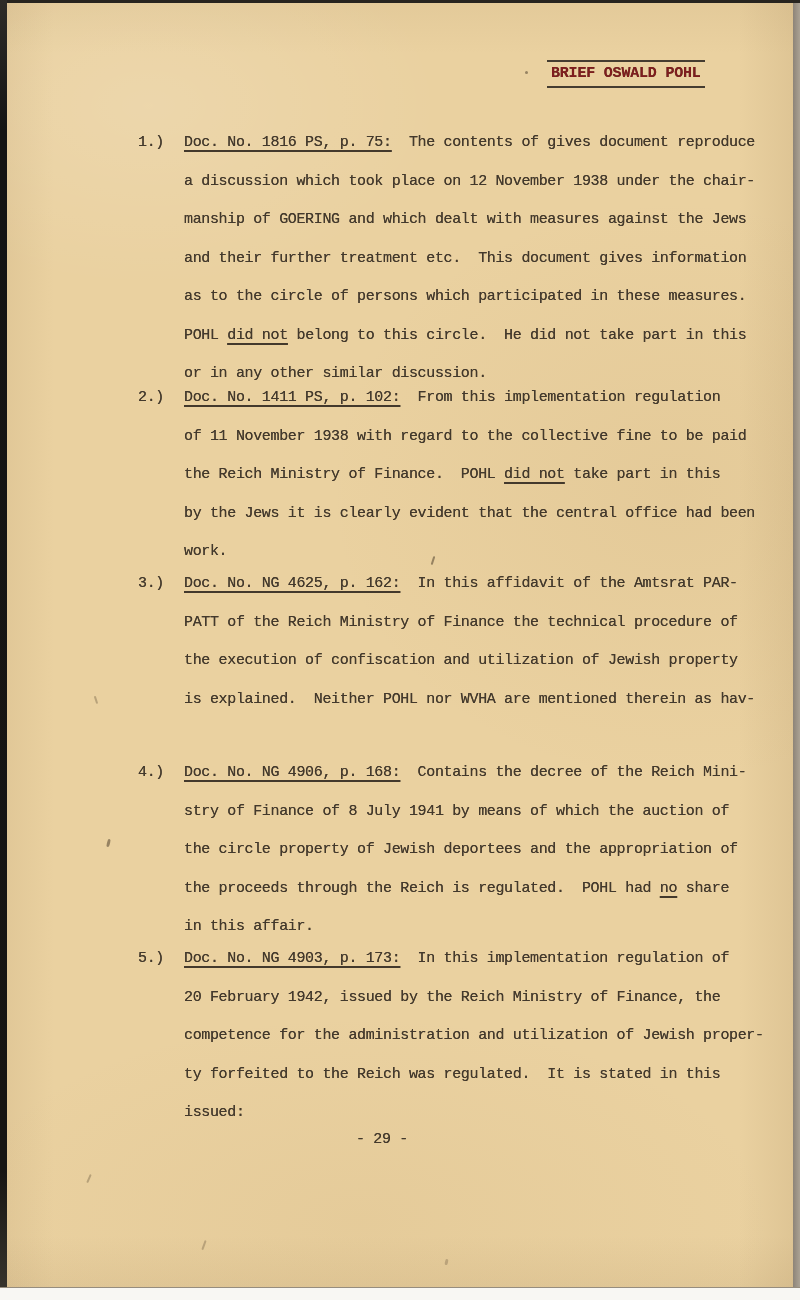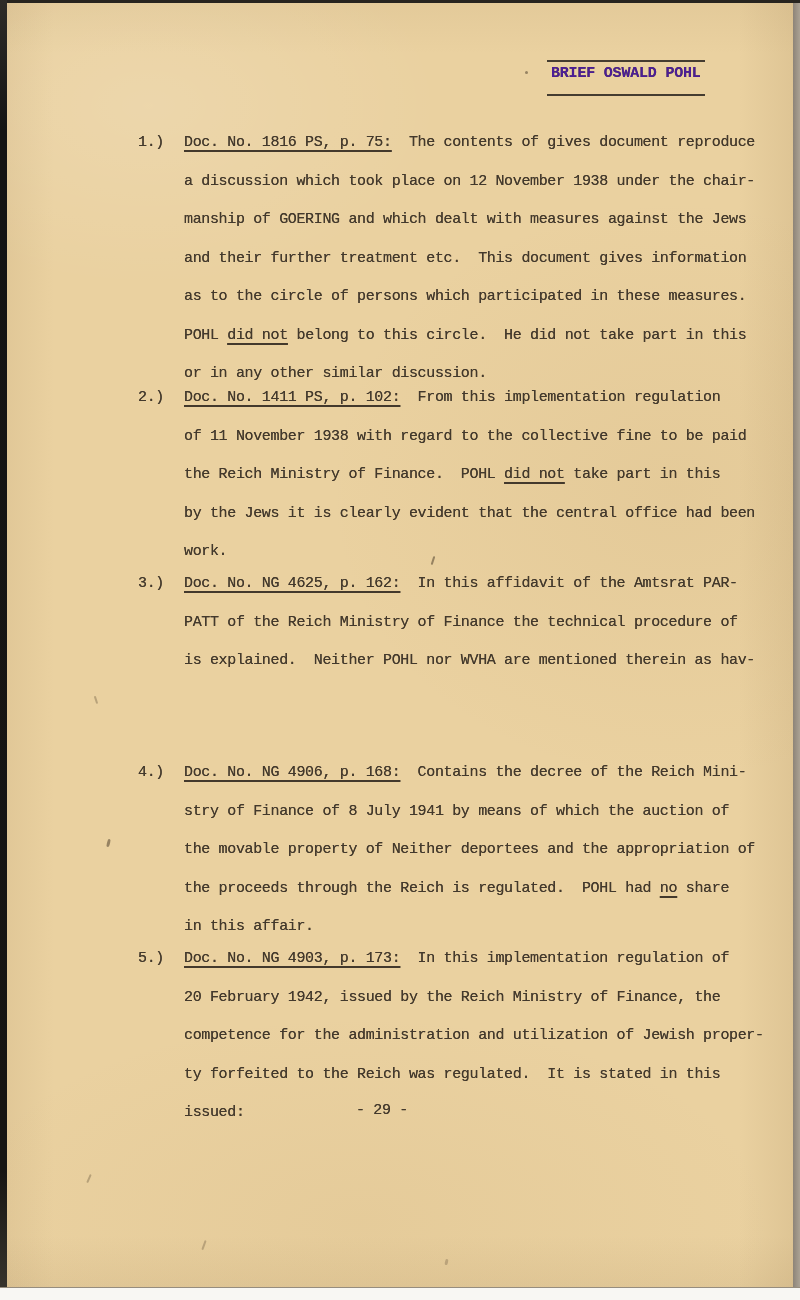--- a/index.html
+++ b/index.html
@@ -33,33 +33,33 @@
   
   .content{
     position:absolute;left:0;top:0;width:800px;height:1300px;
     color:var(--ink);
     font-size:15px;letter-spacing:-.35px;
     text-shadow:0 0 .6px rgba(62,52,40,.85);
   }
   .header-title{
     position:absolute;left:547px;top:60px;
     display:inline-block;
-    font-weight:bold;color:#4c1d95;
+    font-weight:bold;color:#7f1d1d;
     border-top:2.5px solid #453c30;
     border-bottom:2.5px solid #453c30;
-    padding:3px 4px 12px 4px;
+    padding:3px 4px 4px 4px;
     white-space:pre;
     letter-spacing:-.2px;
   }
   .item{position:absolute;left:0;width:800px;}
   .item-number{position:absolute;left:138px;top:0;line-height:19px;white-space:pre;}
   .item-lines{position:absolute;left:184px;top:0;width:600px;}
   .line{height:38.5px;line-height:19px;white-space:pre;}
   .u{text-decoration:underline;text-decoration-thickness:1.6px;text-underline-offset:3.5px;}
-  .page-number{position:absolute;left:356px;top:1102px;white-space:pre;}
+  .page-number{position:absolute;left:356px;top:1131px;white-space:pre;}
 
   
   .mark{position:absolute;background:rgba(82,67,47,.55);border-radius:1px;}
   .m1{left:525px;top:71px;width:3px;height:3px;border-radius:50%;}
   .m2{left:432px;top:556px;width:2px;height:9px;transform:rotate(18deg);}
   .m3{left:107px;top:839px;width:2.5px;height:8px;transform:rotate(14deg);border-radius:40%;}
   .m4{left:95px;top:696px;width:1.5px;height:8px;transform:rotate(-18deg);opacity:.6;}
   .m5{left:88px;top:1174px;width:1.5px;height:9px;transform:rotate(24deg);opacity:.6;}
   .m6{left:203px;top:1240px;width:1.5px;height:10px;transform:rotate(20deg);opacity:.55;}
   .m7{left:445px;top:1259px;width:2.5px;height:6px;transform:rotate(12deg);opacity:.5;border-radius:40%;}
@@ -96,29 +96,30 @@
           <div class="line"><span>the Reich Ministry of Finance.  POHL </span><span class="u">did not</span><span> take part in this</span></div>
           <div class="line"><span>by the Jews it is clearly evident that the central office had been</span></div>
           <div class="line"><span>work.</span></div>
         </div>
       </div>
       <div class="item" style="top: 574px;">
         <div class="item-number">3.)</div>
         <div class="item-lines">
           <div class="line"><span class="u">Doc. No. NG 4625, p. 162:</span><span>  In this affidavit of the Amtsrat PAR-</span></div>
           <div class="line"><span>PATT of the Reich Ministry of Finance the technical procedure of</span></div>
+          <div class="line"><span>the execution of confiscation and utilization of Jewish property</span></div>
           <div class="line"><span>is explained.  Neither POHL nor WVHA are mentioned therein as hav-</span></div>
         </div>
       </div>
       <div class="item" style="top: 763px;">
         <div class="item-number">4.)</div>
         <div class="item-lines">
           <div class="line"><span class="u">Doc. No. NG 4906, p. 168:</span><span>  Contains the decree of the Reich Mini-</span></div>
           <div class="line"><span>stry of Finance of 8 July 1941 by means of which the auction of</span></div>
-          <div class="line"><span>the movable property of Neither deportees and the appropriation of</span></div>
+          <div class="line"><span>the circle property of Jewish deportees and the appropriation of</span></div>
           <div class="line"><span>the proceeds through the Reich is regulated.  POHL had </span><span class="u">no</span><span> share</span></div>
           <div class="line"><span>in this affair.</span></div>
         </div>
       </div>
       <div class="item" style="top: 949px;">
         <div class="item-number">5.)</div>
         <div class="item-lines">
           <div class="line"><span class="u">Doc. No. NG 4903, p. 173:</span><span>  In this implementation regulation of</span></div>
           <div class="line"><span>20 February 1942, issued by the Reich Ministry of Finance, the</span></div>
           <div class="line"><span>competence for the administration and utilization of Jewish proper-</span></div>

